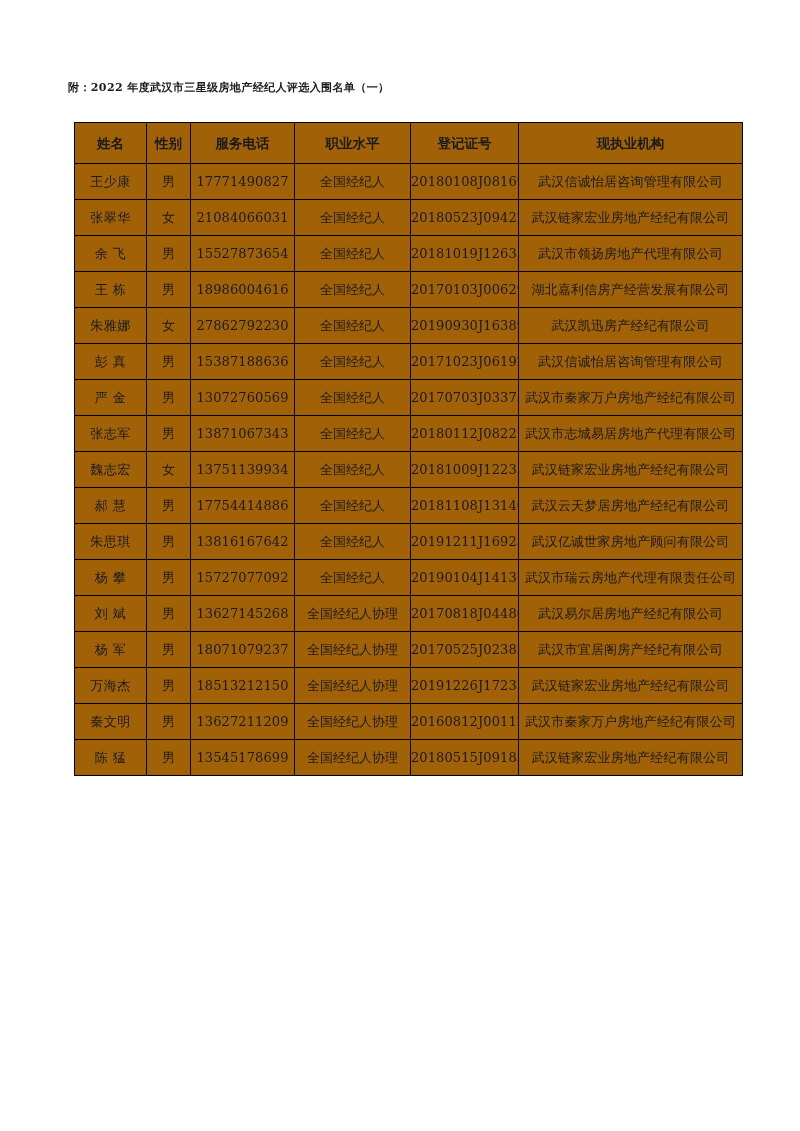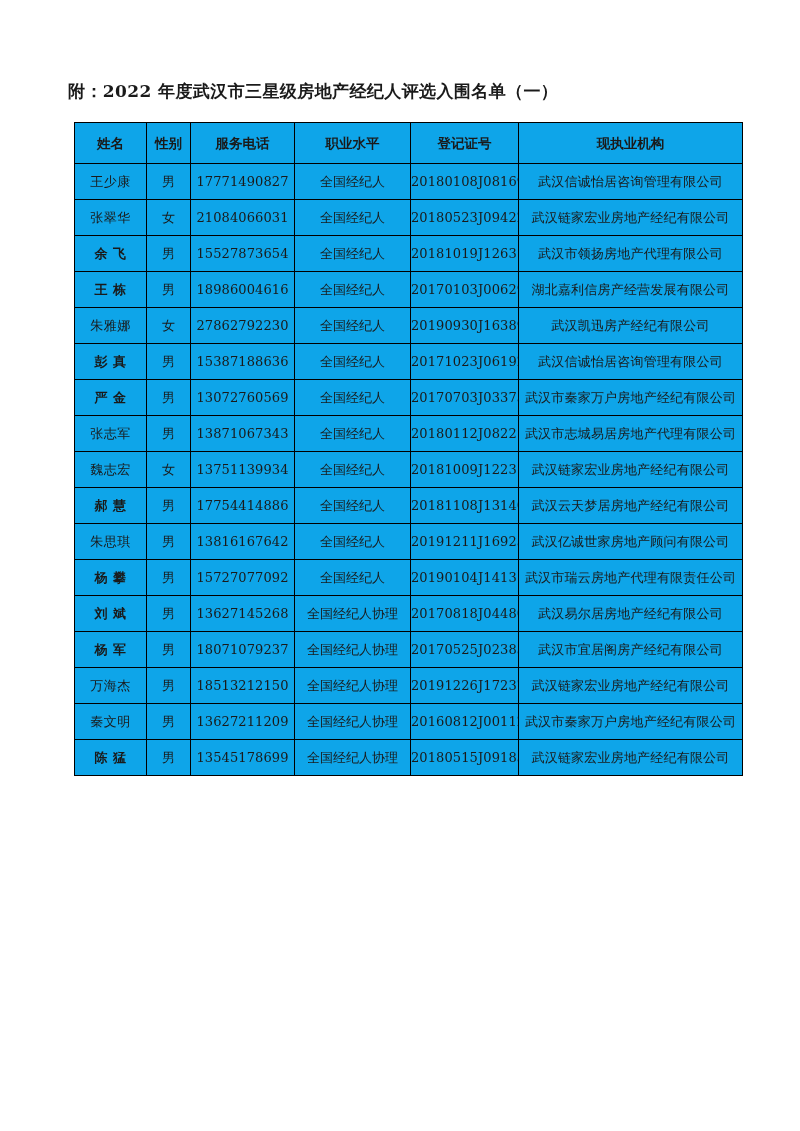--- a/index.html
+++ b/index.html
@@ -17,37 +17,37 @@
   .page {
     position: relative;
     width: 800px;
     height: 1131px;
     box-sizing: border-box;
   }
   .doc-title {
     position: absolute;
     left: 68px;
     top: 80px;
-    font-size: 17px;
+    font-size: 11px;
     font-weight: bold;
     letter-spacing: 0.4px;
     white-space: nowrap;
     font-family: "DejaVu Serif", "Liberation Serif", serif;
   }
   .table-wrap {
     position: absolute;
     left: 74px;
     top: 122px;
     width: 668px;
   }
   table.roster {
     border-collapse: collapse;
     width: 668px;
     table-layout: fixed;
-    background: #0ea5e9;
+    background: #a16207;
   }
   table.roster th,
   table.roster td {
     border: 1px solid #000000;
     text-align: center;
     vertical-align: middle;
     font-size: 13px;
     line-height: 1.2;
     padding: 0;
     height: 35px;
@@ -66,21 +66,20 @@
   col.c-phone   { width: 104px; }
   col.c-level   { width: 116px; }
   col.c-reg     { width: 108px; }
   col.c-org     { width: 224px; }
 
   td.cell-name {
     letter-spacing: 0.5px;
   }
   td.cell-name.spaced {
     letter-spacing: 0.5px;
-    font-weight: bold;
   }
   td.cell-phone,
   td.cell-reg {
     font-size: 12.5px;
     letter-spacing: 0.1px;
   }
   td.cell-org {
     font-size: 13px;
     letter-spacing: 0.2px;
   }

